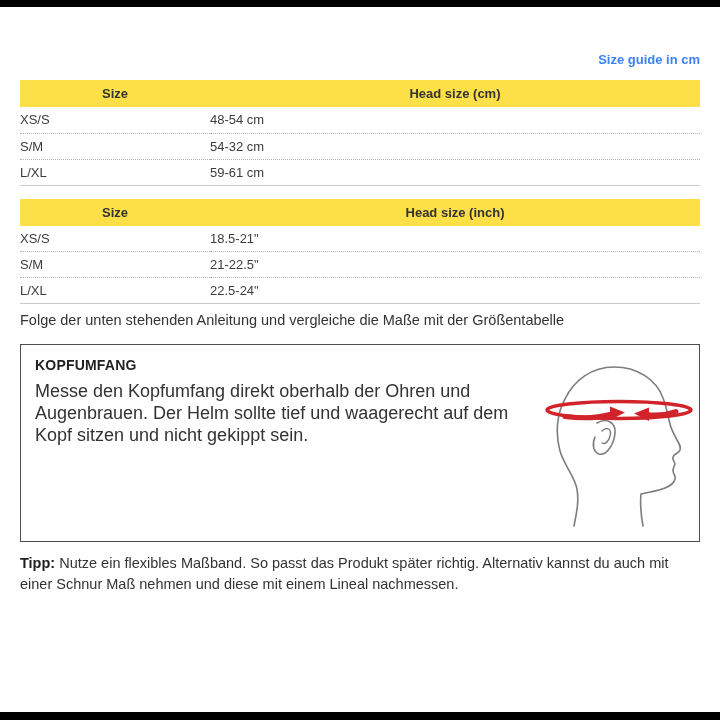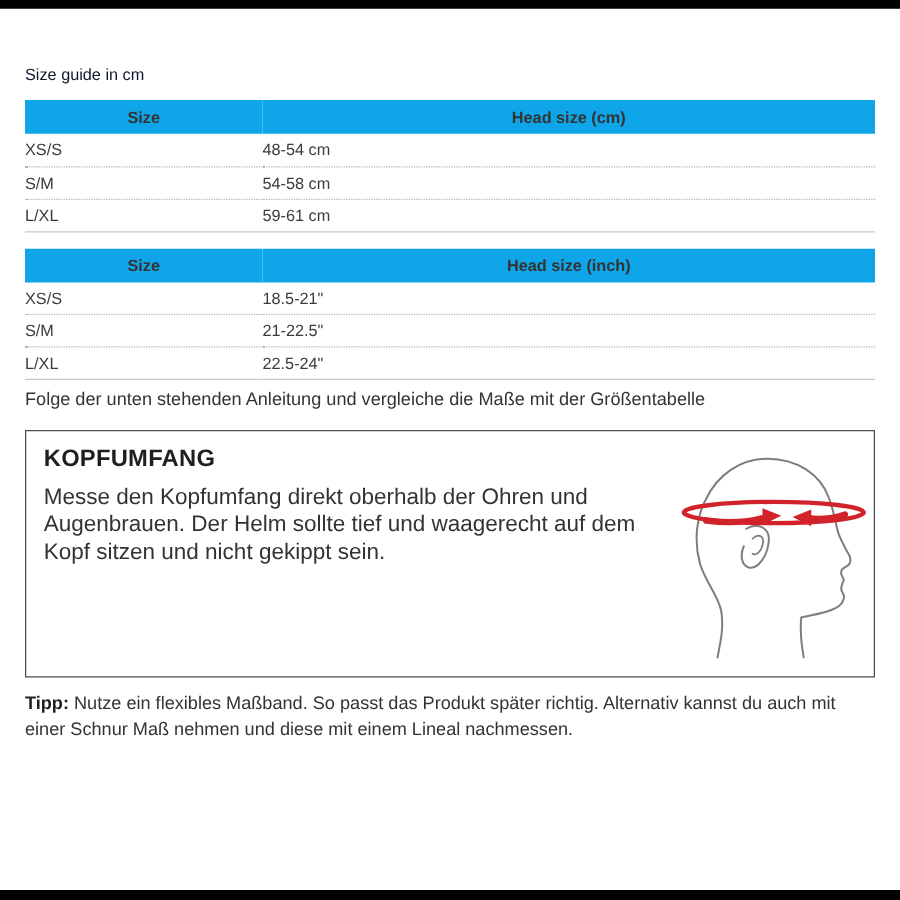--- a/index.html
+++ b/index.html
@@ -14,36 +14,37 @@
     overflow: hidden;
   }
   .edge-bar { position: absolute; left: 0; width: 720px; background: #000000; }
   .edge-bar.top { top: 0; height: 7px; }
   .edge-bar.bottom { bottom: 0; height: 8px; }
 
   .content { position: absolute; top: 7px; left: 20px; width: 680px; }
 
   .section-label {
     font-size: 13px;
-    font-weight: 400;
+    font-weight: 700;
     line-height: 15px;
-    color: #0f172a;
+    color: #3b82f6;
+    text-align: right;
   }
   .label-cm { margin-top: 45px; }
   .label-inch { margin-top: 32px; }
 
   table.size-table {
     border-collapse: collapse;
     width: 680px;
     margin-top: 13px;
     border-bottom: 1px solid #c9c9c9;
     table-layout: fixed;
   }
   table.size-table th {
-    background: #0ea5e9;
+    background: #fde047;
     font-size: 13px;
     font-weight: 700;
     color: #333333;
     height: 27px;
     text-align: center;
     padding: 0;
   }
   table.size-table td {
     font-size: 13px;
     font-weight: 400;
@@ -71,21 +72,21 @@
   .info-box {
     position: relative;
     margin-top: 15px;
     width: 680px;
     height: 198px;
     border: 1px solid #4d4d4d;
     background: #ffffff;
   }
   .box-title {
     margin: 12px 0 0 14px;
-    font-size: 19px;
+    font-size: 14px;
     font-weight: 700;
     letter-spacing: 0.2px;
     color: #1f1f1f;
   }
   .box-text {
     margin: 7px 0 0 14px;
     font-size: 18px;
     line-height: 22px;
     color: #333333;
     max-width: 505px;
@@ -117,21 +118,21 @@
           <th>Head size (cm)</th>
         </tr>
       </thead>
       <tbody>
         <tr>
           <td class="col-size">XS/S</td>
           <td>48-54 cm</td>
         </tr>
         <tr>
           <td class="col-size">S/M</td>
-          <td>54-58 cm</td>
+          <td>54-32 cm</td>
         </tr>
         <tr>
           <td class="col-size">L/XL</td>
           <td>59-61 cm</td>
         </tr>
       </tbody>
     </table>
 
 
     <table class="size-table">

